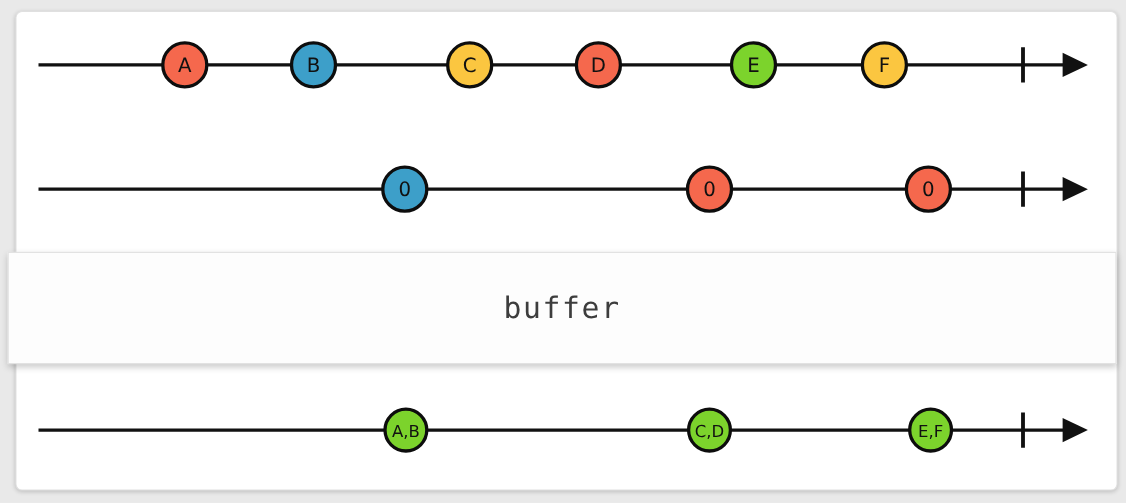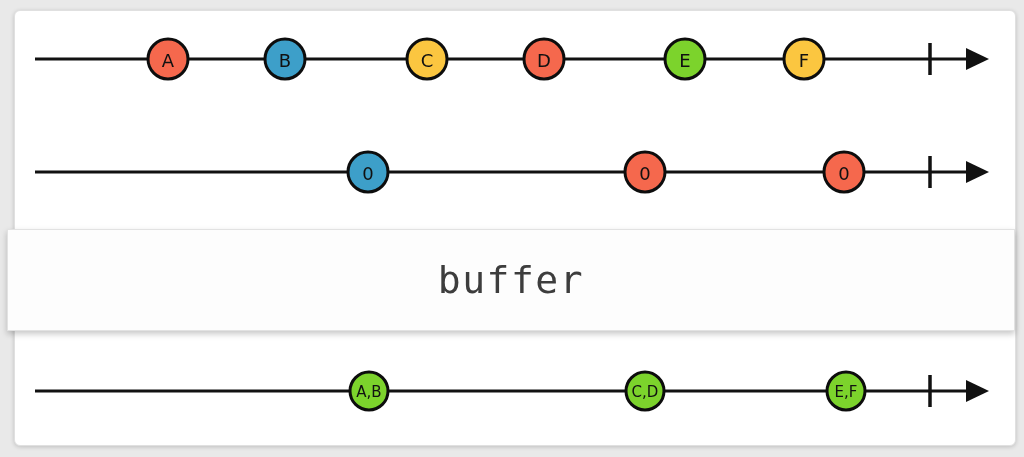--- a/index.html
+++ b/index.html
@@ -73,21 +73,21 @@
     border: 1px solid #e2e2e2;
     box-shadow: 0 3px 6px rgba(0,0,0,0.22);
     box-sizing: border-box;
     display: flex;
     align-items: center;
     justify-content: center;
     z-index: 2;
   }
   .operator-label {
     font-family: "DejaVu Sans Mono", "Liberation Mono", monospace;
-    font-size: 38px;
+    font-size: 27px;
     letter-spacing: 1.5px;
     color: #3d3d3d;
   }
 </style>
 </head>
 <body>
 
 <div class="stage">
   <div class="card"></div>
 

